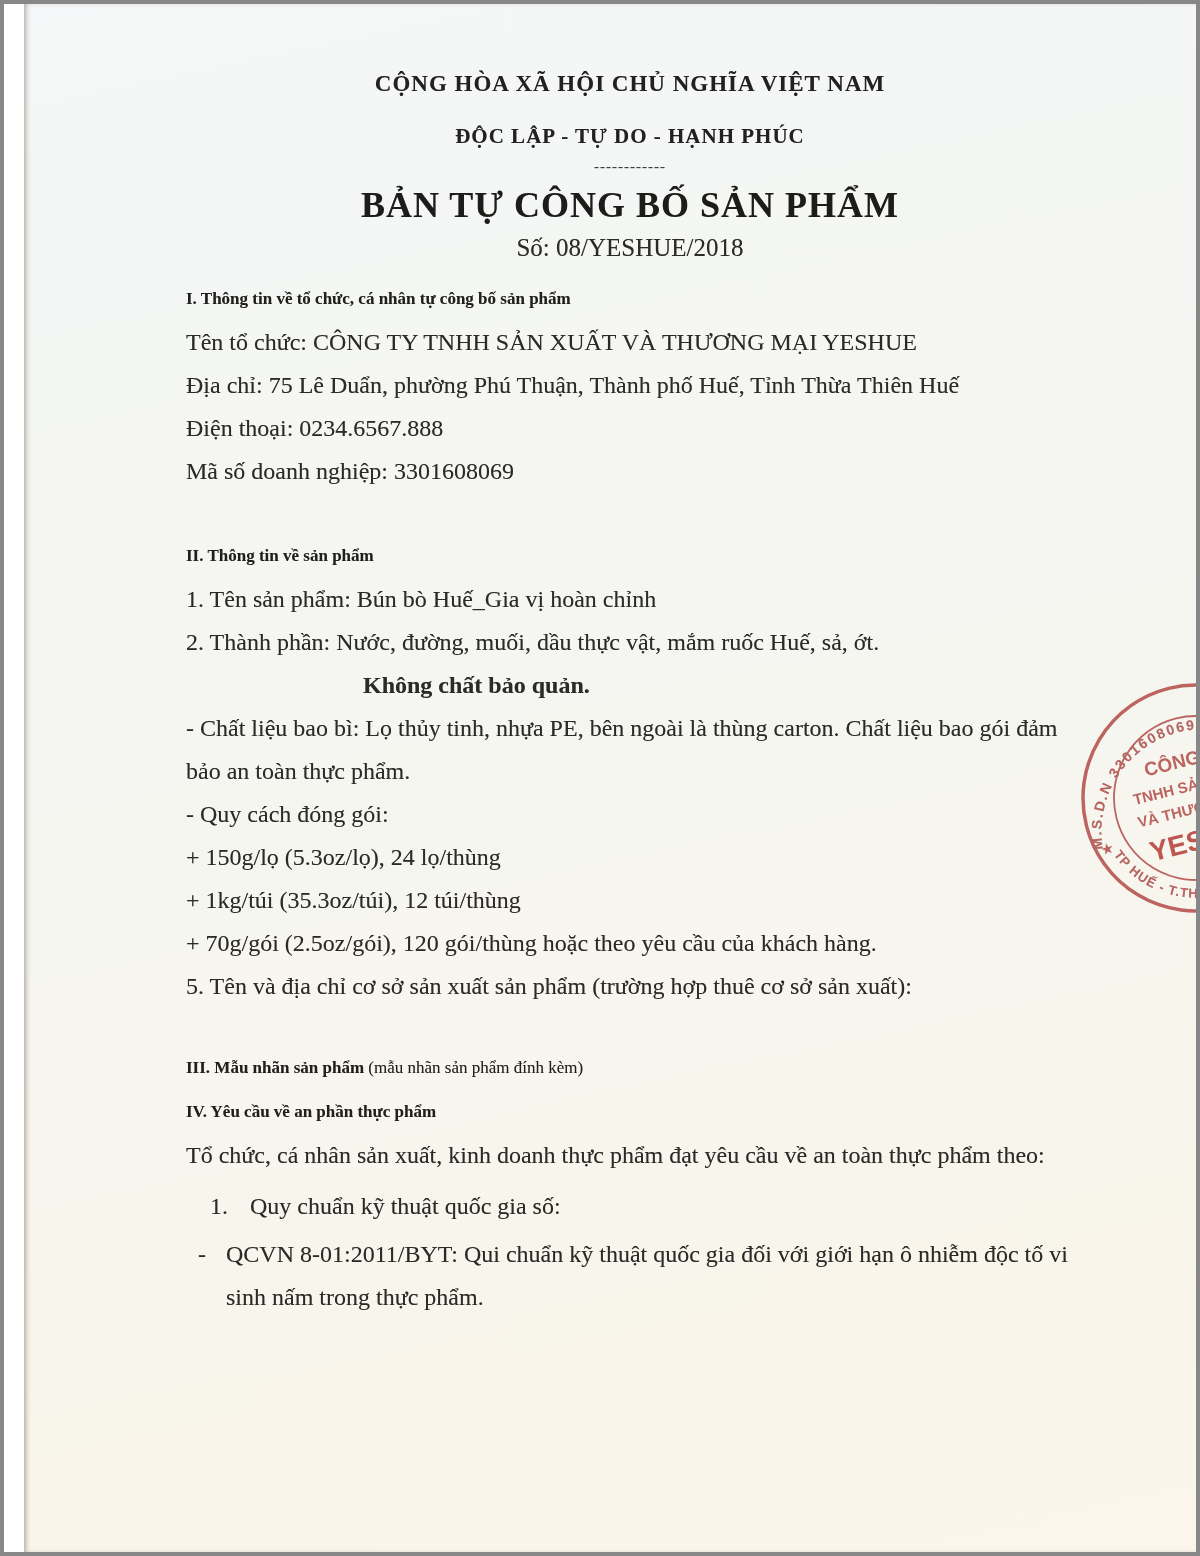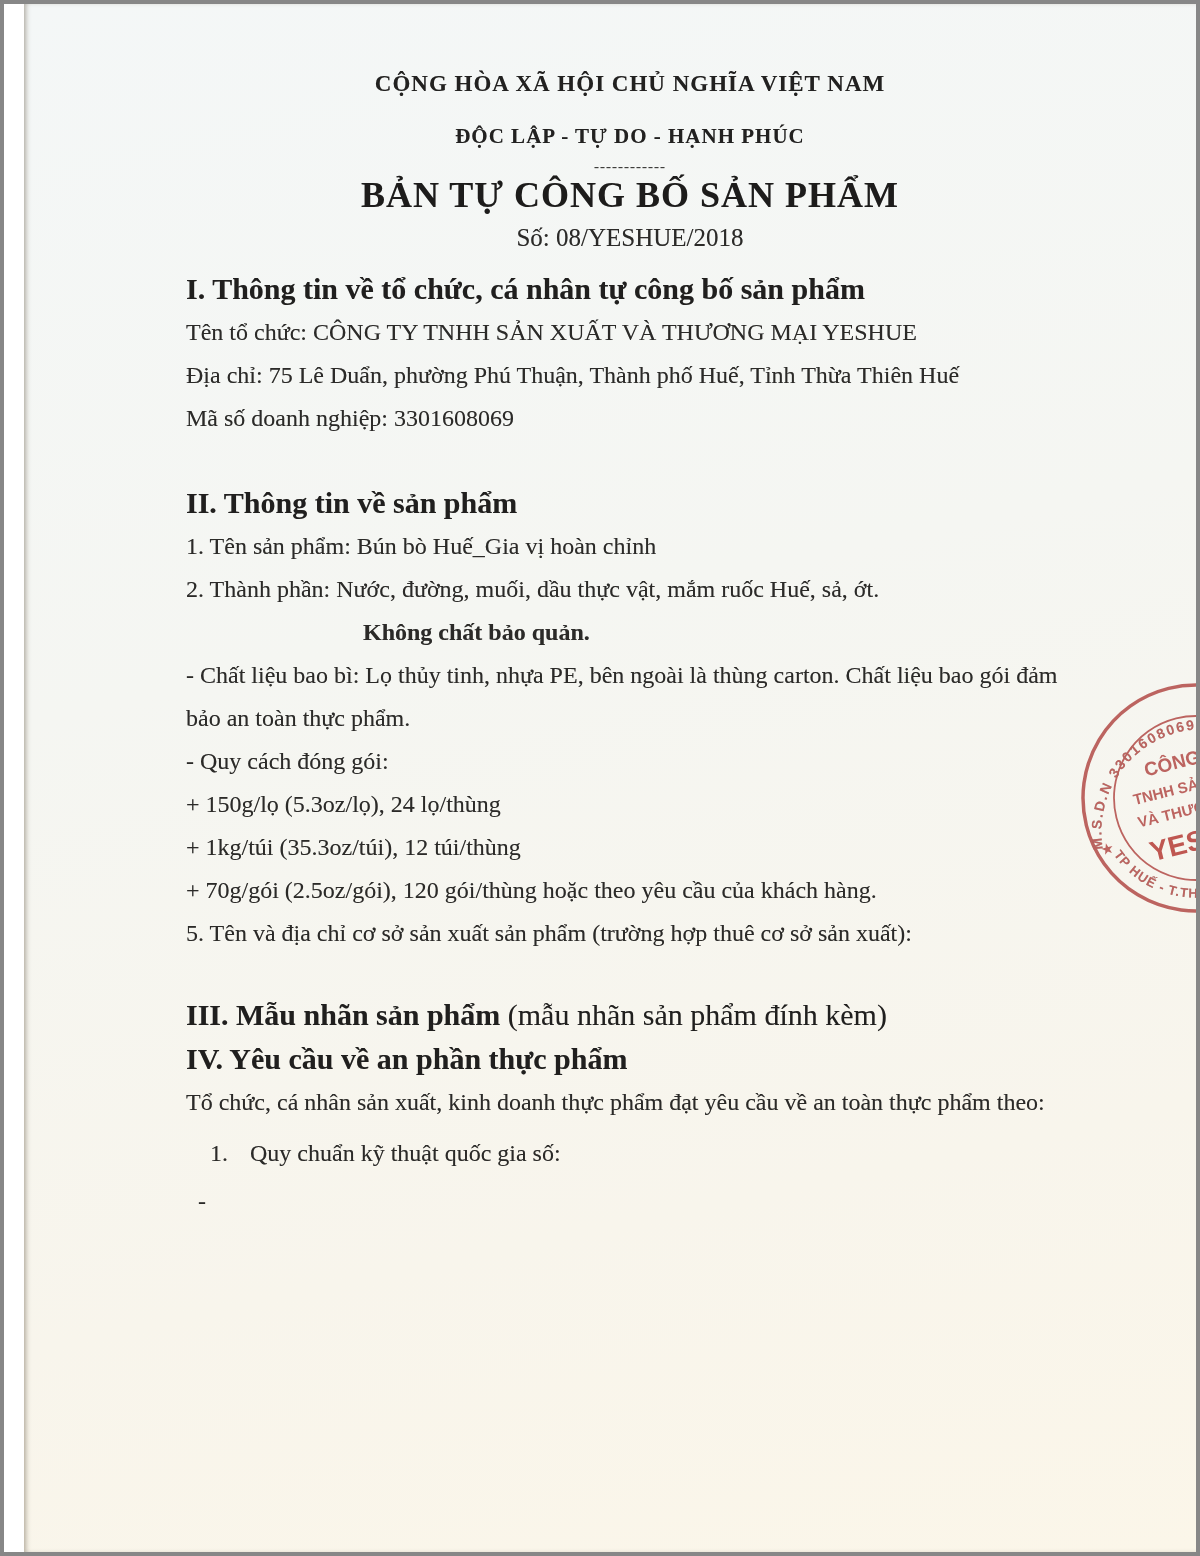--- a/index.html
+++ b/index.html
@@ -22,23 +22,23 @@
     background:linear-gradient(168deg,#f4f7f7 0%,#f5f6f2 40%,#f8f5ec 75%,#fbf6e9 100%);
     box-shadow:inset 4px 0 5px -2px rgba(95,85,65,0.45);
     color:#2b2a28;
     padding-top:64px;
   }
   .page *{text-shadow:0 0 0.6px rgba(45,45,45,0.35);}
   .centered{padding-left:136px;padding-right:96px;text-align:center;}
   .nat-header-1{font-size:23px;font-weight:bold;letter-spacing:1px;line-height:32px;color:#222120;}
   .nat-header-2{font-size:21px;font-weight:bold;letter-spacing:1px;line-height:32px;margin-top:20px;color:#222120;}
   .dash-sep{font-size:15px;line-height:14px;margin-top:7px;letter-spacing:1px;color:#3a3a38;}
-  .doc-title{font-size:36px;font-weight:bold;letter-spacing:1px;line-height:44px;margin-top:0;color:#1d1c1b;}
+  .doc-title{font-size:36px;font-weight:bold;letter-spacing:1px;line-height:44px;margin-top:10px;color:#1d1c1b;}
   .doc-number{font-size:25px;line-height:32px;margin-top:5px;}
-  .section-heading{font-size:30px;font-weight:bold;line-height:44px;margin-left:162px;margin-right:100px;color:#201f1e;}
+  .section-heading{font-size:17px;font-weight:bold;line-height:44px;margin-left:162px;margin-right:100px;color:#201f1e;}
   .s1-head{margin-top:13px;}
   .body-line{font-size:24px;line-height:43px;margin-left:162px;margin-right:100px;}
   .body-par{font-size:24px;line-height:43px;margin-left:162px;max-width:888px;}
   .indented{margin-left:339px;font-weight:bold;}
   .s2-head{margin-top:41px;}
   .s3-head{margin-top:38px;}
   .s3-rest{font-weight:normal;}
   .s4-par{max-width:882px;}
   .num-list{display:flex;margin-left:186px;font-size:24px;line-height:43px;margin-top:8px;}
   .num-list .num{width:40px;flex:0 0 40px;}
@@ -65,20 +65,21 @@
       <div class="nat-header-1">CỘNG HÒA XÃ HỘI CHỦ NGHĨA VIỆT NAM</div>
       <div class="nat-header-2">ĐỘC LẬP - TỰ DO - HẠNH PHÚC</div>
       <div class="dash-sep">------------</div>
       <div class="doc-title">BẢN TỰ CÔNG BỐ SẢN PHẨM</div>
       <div class="doc-number">Số: 08/YESHUE/2018</div>
     </div>
 
     <div class="section-heading s1-head">I. Thông tin về tổ chức, cá nhân tự công bố sản phẩm</div>
     <div class="body-line">Tên tổ chức: CÔNG TY TNHH SẢN XUẤT VÀ THƯƠNG MẠI YESHUE</div>
     <div class="body-line">Địa chỉ: 75 Lê Duẩn, phường Phú Thuận, Thành phố Huế, Tỉnh Thừa Thiên Huế</div>
+    <div class="body-line">Điện thoại: 0234.6567.888</div>
     <div class="body-line">Mã số doanh nghiệp: 3301608069</div>
 
     <div class="section-heading s2-head">II. Thông tin về sản phẩm</div>
     <div class="body-line">1. Tên sản phẩm: Bún bò Huế_Gia vị hoàn chỉnh</div>
     <div class="body-line">2. Thành phần: Nước, đường, muối, dầu thực vật, mắm ruốc Huế, sả, ớt.</div>
     <div class="body-line indented">Không chất bảo quản.</div>
     <div class="body-par">- Chất liệu bao bì: Lọ thủy tinh, nhựa PE, bên ngoài là thùng carton. Chất liệu bao gói đảm bảo an toàn thực phẩm.</div>
     <div class="body-line">- Quy cách đóng gói:</div>
     <div class="body-line">+ 150g/lọ (5.3oz/lọ), 24 lọ/thùng</div>
     <div class="body-line">+ 1kg/túi (35.3oz/túi), 12 túi/thùng</div>
@@ -89,20 +90,21 @@
 
     <div class="section-heading">IV. Yêu cầu về an phần thực phẩm</div>
     <div class="body-par s4-par">Tổ chức, cá nhân sản xuất, kinh doanh thực phẩm đạt yêu cầu về an toàn thực phẩm theo:</div>
 
     <div class="num-list">
       <span class="num">1.</span>
       <span class="txt">Quy chuẩn kỹ thuật quốc gia số:</span>
     </div>
     <div class="sub-list">
       <span class="bullet">-</span>
+      <span class="txt">QCVN 8-01:2011/BYT: Qui chuẩn kỹ thuật quốc gia đối với giới hạn ô nhiễm độc tố vi sinh nấm trong thực phẩm.</span>
     </div>
 
     <svg class="stamp" viewBox="0 0 270 270" width="270" height="270">
       <g fill="none" stroke="#b5514d">
         <circle cx="135" cy="135" r="113" stroke-width="3.5"></circle>
         <circle cx="135" cy="135" r="82" stroke-width="1.8"></circle>
       </g>
       <path id="stampArcTop" d="M 32,170 A 103,103 0 1 1 238,170" fill="none"></path>
       <path id="stampArcBottom" d="M 40,166 A 100,100 0 0 0 230,166" fill="none"></path>
       <text font-size="14" font-weight="bold" fill="#b5514d" letter-spacing="2">

